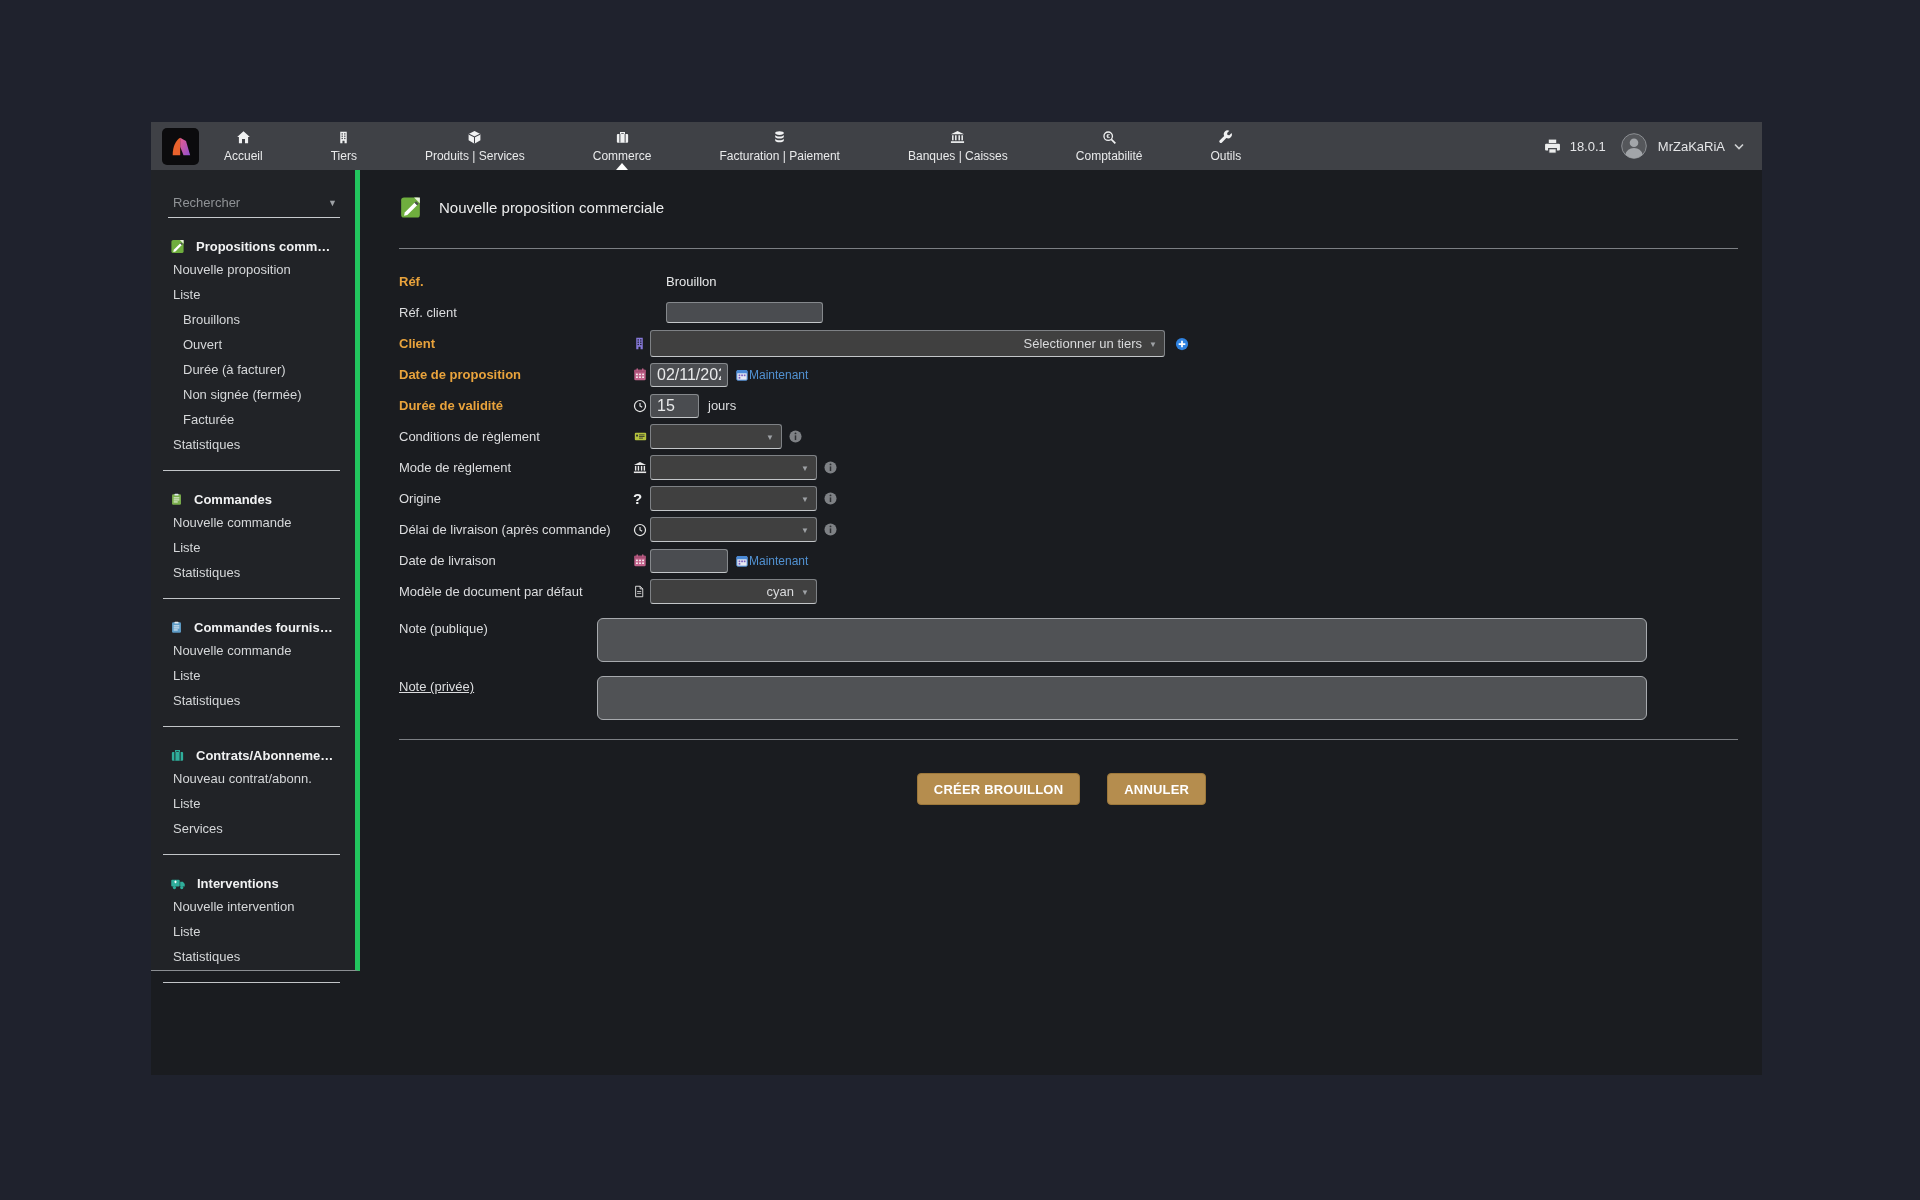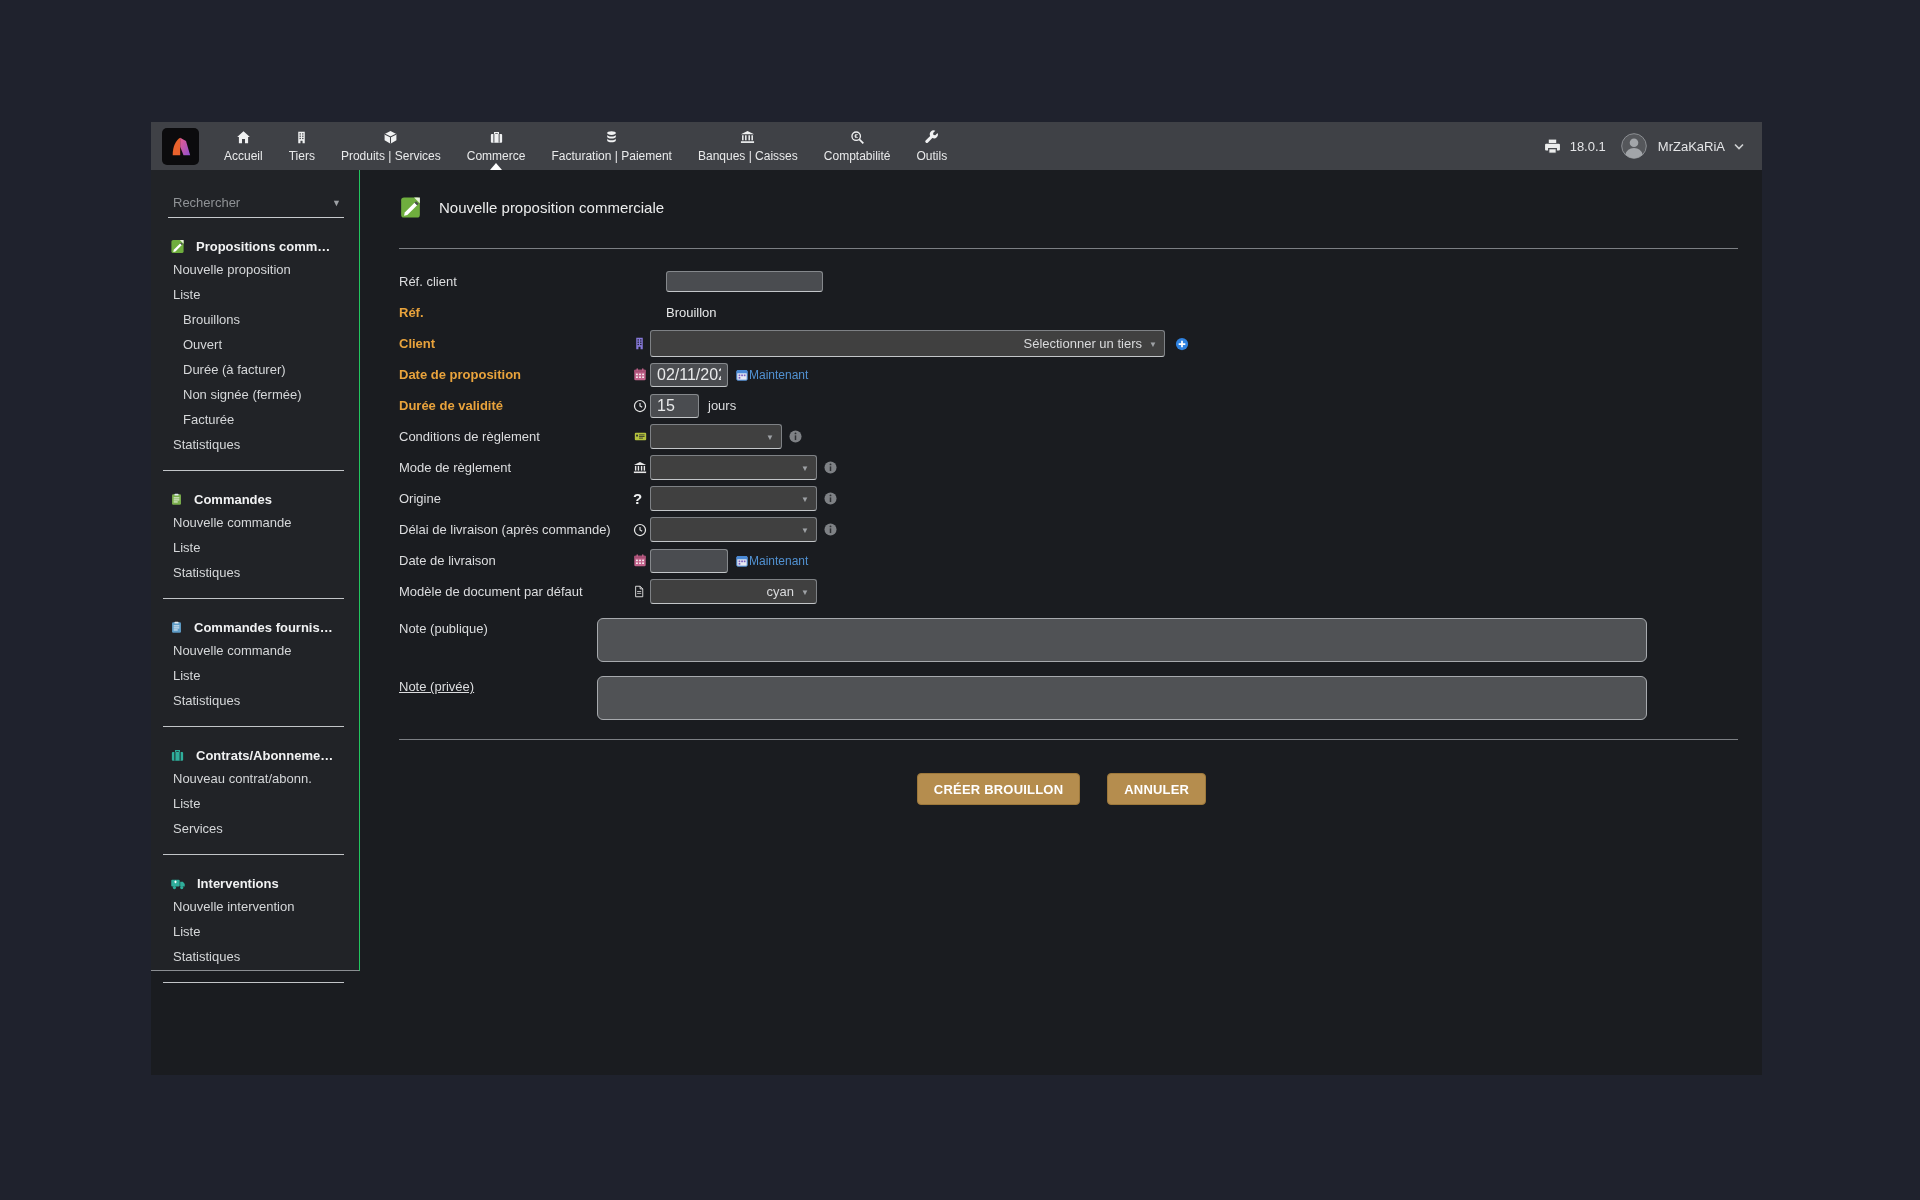--- a/index.html
+++ b/index.html
@@ -4,35 +4,35 @@
 <style>
   html,body{margin:0;padding:0;width:1920px;height:1200px;background:#1f222d;
     font-family:"Liberation Sans",sans-serif;overflow:hidden;}
   .app{position:absolute;left:151px;top:122px;width:1611px;height:953px;background:#1a1c20;}
 
   
   .navbar{position:absolute;left:0;top:0;width:100%;height:48px;background:#3f4146;
     display:flex;align-items:center;box-sizing:border-box;}
   .logo{width:37px;height:37px;margin-left:11px;border-radius:5px;background:#0b0b0d;
     display:flex;align-items:center;justify-content:center;flex:none;cursor:pointer;}
-  .nav-items{display:flex;height:100%;margin-left:12px;}
+  .nav-items{display:flex;height:100%;margin-left:12px;gap:42px;}
   .nav-item{position:relative;display:flex;flex-direction:column;align-items:center;
     justify-content:center;gap:3px;padding:0 13px;color:#e9eaeb;cursor:pointer;}
   .nav-item .icn{height:16px;display:flex;align-items:center;color:#f0f1f2;}
   .nav-label{font-size:12px;white-space:nowrap;}
   .caret-up{position:absolute;bottom:0;left:50%;transform:translateX(-50%);width:0;height:0;
     border-left:6px solid transparent;border-right:6px solid transparent;border-bottom:7px solid #ffffff;}
   .nav-right{margin-left:auto;display:flex;align-items:center;gap:9px;padding-right:18px;color:#e4e5e7;}
   .version{font-size:13px;}
   .user-name{font-size:13px;margin-left:2px;}
   .chev{color:#cfd1d3;display:flex;align-items:center;}
 
   
   .sidebar{position:absolute;left:0;top:48px;width:209px;height:801px;background:#212327;
-    border-right:1px solid #22c55e;border-bottom:1px solid #8b8e92;box-sizing:border-box;}
+    border-right:5px solid #22c55e;border-bottom:1px solid #8b8e92;box-sizing:border-box;}
   .search-row{margin:25px 15px 0 17px;border-bottom:1px solid #c7cacd;padding:0 3px 7px 5px;
     display:flex;align-items:center;justify-content:space-between;cursor:text;}
   .search-ph{color:#8f9296;font-size:13px;}
   .search-caret{color:#9ea1a5;font-size:9px;cursor:pointer;}
   .sec-header{display:flex;align-items:center;gap:11px;margin:21px 0 3px 19px;color:#f1f2f3;
     font-weight:bold;font-size:13px;cursor:pointer;white-space:nowrap;}
   .side-item{margin-left:22px;line-height:25px;font-size:13px;color:#d5d7d9;cursor:pointer;white-space:nowrap;}
   .side-item.indent{margin-left:32px;}
   .side-divider{border:none;border-top:1px solid #c2c5c8;margin:13px 15px 0 12px;}
 
@@ -315,29 +315,29 @@
             <path d="M10.8 4.7l1.8 1.8 1.1-1.1-1.8-1.8z" fill="#4a4c50"></path>
           </svg>
         </span>
       <span>Nouvelle proposition commerciale</span>
     </div>
     <hr class="rule rule1">
 
     <div class="form">
 
       <div class="frow">
+        <span class="flabel req">Réf.</span>
+        <span class="no-icon"></span>
+        <span class="static-val">Brouillon</span>
+      </div>
+
+      <div class="frow">
         <span class="flabel">Réf. client</span>
         <span class="no-icon"></span>
         <input class="tinput ref-client-input" value="" style="">
-      </div>
-
-      <div class="frow">
-        <span class="flabel req">Réf.</span>
-        <span class="no-icon"></span>
-        <span class="static-val">Brouillon</span>
       </div>
 
       <div class="frow">
         <span class="flabel req">Client</span>
         <span class="ficon">
           <svg width="13" height="15" viewBox="0 0 16 16">
               <path fill="#8678d9" d="M4 1h8v14H9.3v-3H6.7v3H4z"></path>
               <g fill="#1a1c20">
                 <rect x="5.6" y="2.8" width="1.6" height="1.6"></rect>
                 <rect x="8.8" y="2.8" width="1.6" height="1.6"></rect>

